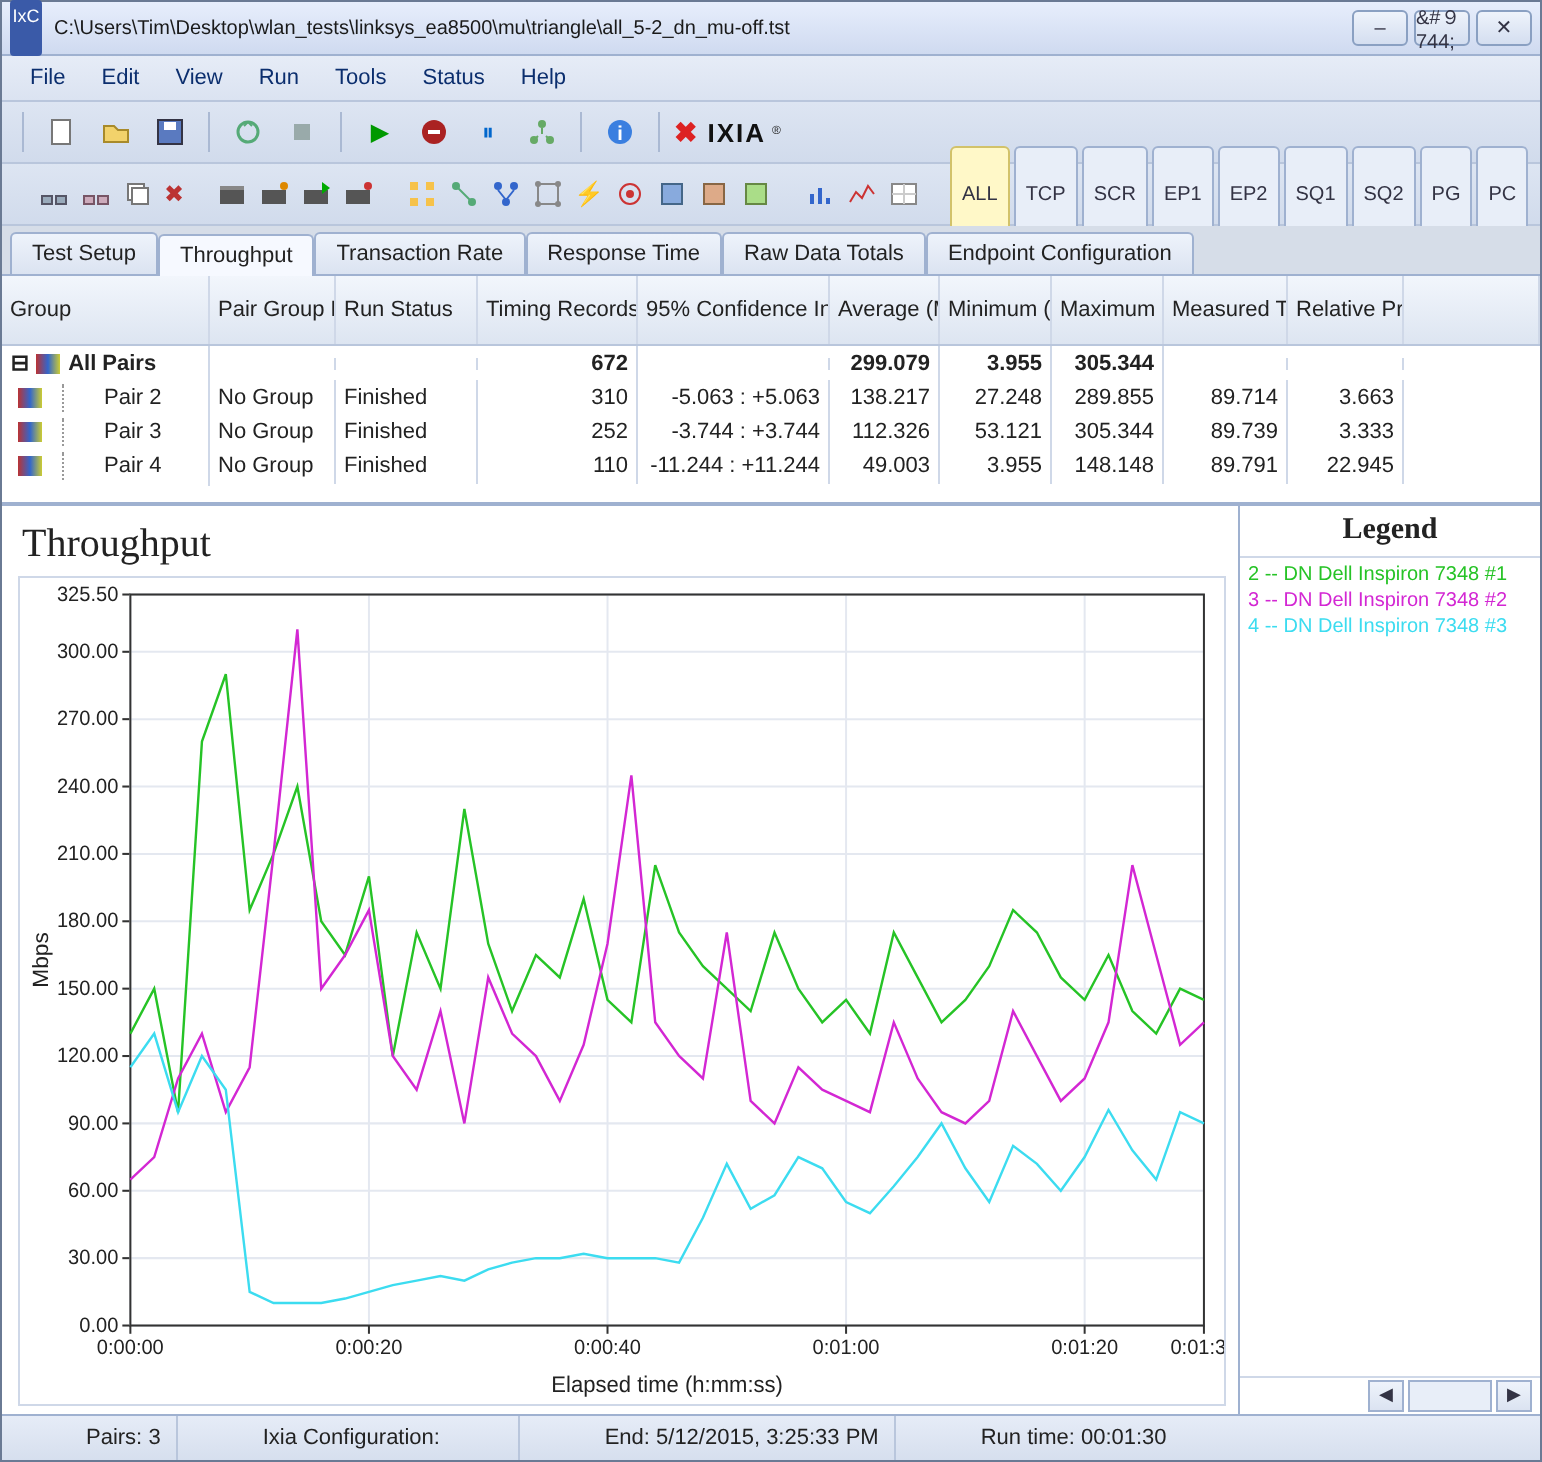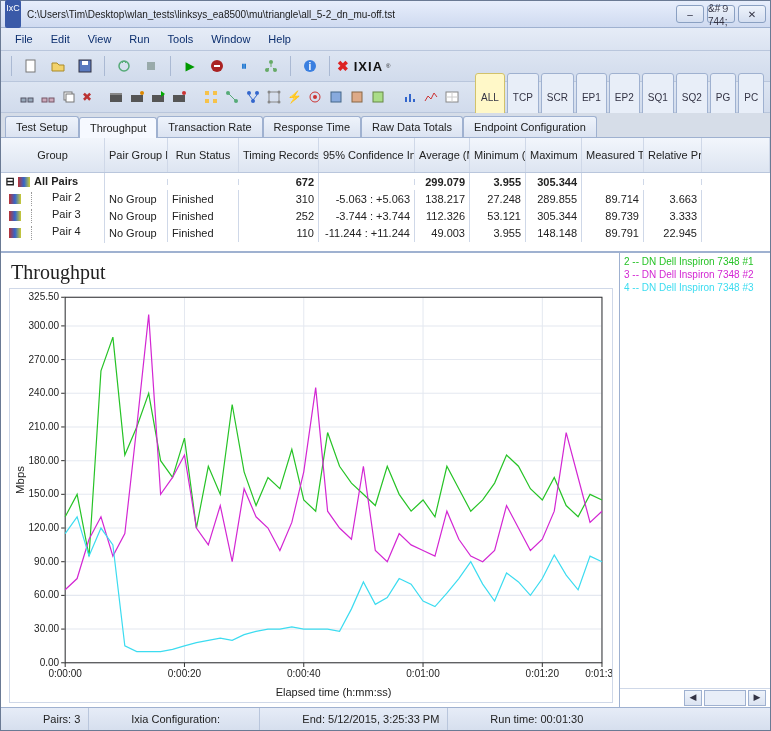--- a/index.html
+++ b/index.html
@@ -139,21 +139,21 @@
     background:linear-gradient(to bottom,#f2f6fc,#dde5f1);
     border-bottom:1px solid #b9c6dc;
   }
   .gh-cell, .gd-cell {
     border-right:1px solid #cfd8e8;
     padding:3px 4px;
     box-sizing:border-box;
     overflow:hidden;
     white-space:nowrap;
   }
-  .gh-cell { text-align:center; line-height:1.15; display:flex; flex-direction:column; justify-content:center; height:34px; }
+  .gh-cell { line-height:1.15; display:flex; flex-direction:column; justify-content:center; height:34px; }
   .col-group{width:104px;}
   .col-pgname{width:63px;}
   .col-status{width:71px;}
   .col-timing{width:80px; text-align:right;}
   .col-conf{width:96px; text-align:right;}
   .col-avg{width:55px; text-align:right;}
   .col-min{width:56px; text-align:right;}
   .col-max{width:56px; text-align:right;}
   .col-meas{width:62px; text-align:right;}
   .col-prec{width:58px; text-align:right;}
@@ -270,21 +270,21 @@
       <div class="win-btn">✕</div>
     </div>
   </div>
 
   <div class="menubar">
     <div class="menu-item"><span class="accel"></span><span>File</span></div>
     <div class="menu-item"><span>Edit</span></div>
     <div class="menu-item"><span>View</span></div>
     <div class="menu-item"><span>Run</span></div>
     <div class="menu-item"><span>Tools</span></div>
-    <div class="menu-item"><span>Window</span></div>
+    <div class="menu-item"><span>Status</span></div>
     <div class="menu-item"><span>Help</span></div>
   </div>
 
   <div class="toolbar">
     <div class="tool-sep"></div>
     <div class="tb-btn">
         <svg viewBox="0 0 16 16">
           <rect x="3" y="2" width="9" height="12" fill="#fff" stroke="#777"></rect>
         </svg>
       </div>
@@ -631,20 +631,21 @@
             <rect x="55" y="8" width="535" height="354" fill="none" stroke="#333"></rect>
             <polyline points="55,220.6175115207373 66.88888888888889,198.8663594470046 78.77777777777777,258.68202764976957 90.66666666666666,79.23502304147462 102.55555555555556,46.608294930875616 114.44444444444444,160.80184331797236 126.33333333333333,133.61290322580646 138.22222222222223,100.98617511520735 150.11111111111111,166.23963133640552 162,182.55299539170505 173.88888888888889,144.4884792626728 185.77777777777777,231.49308755760367 197.66666666666666,171.67741935483872 209.55555555555554,198.8663594470046 221.44444444444446,111.86175115207374 233.33333333333331,177.1152073732719 245.22222222222223,209.74193548387098 257.1111111111111,182.55299539170505 269,193.42857142857144 280.8888888888889,155.3640552995392 292.77777777777777,204.3041474654378 304.66666666666663,215.17972350230414 316.55555555555554,139.05069124423963 328.4444444444444,171.67741935483872 340.3333333333333,187.99078341013825 352.22222222222223,198.8663594470046 364.1111111111111,209.74193548387098 376,171.67741935483872 387.8888888888889,198.8663594470046 399.7777777777778,215.17972350230414 411.66666666666663,204.3041474654378 423.55555555555554,220.6175115207373 435.44444444444446,171.67741935483872 447.3333333333333,193.42857142857144 459.22222222222223,215.17972350230414 471.11111111111114,204.3041474654378 483,187.99078341013825 494.88888888888886,160.80184331797236 506.77777777777777,171.67741935483872 518.6666666666667,193.42857142857144 530.5555555555555,204.3041474654378 542.4444444444445,182.55299539170505 554.3333333333333,209.74193548387098 566.2222222222222,220.6175115207373 578.1111111111111,198.8663594470046 590,204.3041474654378" fill="none" stroke="#26c326" stroke-width="1.2"></polyline>
             <polyline points="55,291.3087557603686 66.88888888888889,280.4331797235023 78.77777777777777,242.36866359447004 90.66666666666666,220.6175115207373 102.55555555555556,258.68202764976957 114.44444444444444,236.93087557603687 126.33333333333333,133.61290322580646 138.22222222222223,24.85714285714289 150.11111111111111,198.8663594470046 162,182.55299539170505 173.88888888888889,160.80184331797236 185.77777777777777,231.49308755760367 197.66666666666666,247.80645161290323 209.55555555555554,209.74193548387098 221.44444444444446,264.11981566820276 233.33333333333331,193.42857142857144 245.22222222222223,220.6175115207373 257.1111111111111,231.49308755760367 269,253.2442396313364 280.8888888888889,226.0552995391705 292.77777777777777,177.1152073732719 304.66666666666663,95.5483870967742 316.55555555555554,215.17972350230414 328.4444444444444,231.49308755760367 340.3333333333333,242.36866359447004 352.22222222222223,171.67741935483872 364.1111111111111,253.2442396313364 376,264.11981566820276 387.8888888888889,236.93087557603687 399.7777777777778,247.80645161290323 411.66666666666663,253.2442396313364 423.55555555555554,258.68202764976957 435.44444444444446,215.17972350230414 447.3333333333333,242.36866359447004 459.22222222222223,258.68202764976957 471.11111111111114,264.11981566820276 483,253.2442396313364 494.88888888888886,209.74193548387098 506.77777777777777,231.49308755760367 518.6666666666667,253.2442396313364 530.5555555555555,242.36866359447004 542.4444444444445,215.17972350230414 554.3333333333333,139.05069124423963 566.2222222222222,182.55299539170505 578.1111111111111,226.0552995391705 590,215.17972350230414" fill="none" stroke="#d327d3" stroke-width="1.2"></polyline>
             <polyline points="55,236.93087557603687 66.88888888888889,220.6175115207373 78.77777777777777,258.68202764976957 90.66666666666666,231.49308755760367 102.55555555555556,247.80645161290323 114.44444444444444,345.68663594470047 126.33333333333333,351.12442396313367 138.22222222222223,351.12442396313367 150.11111111111111,351.12442396313367 162,348.94930875576034 173.88888888888889,345.68663594470047 185.77777777777777,342.42396313364054 197.66666666666666,340.2488479262673 209.55555555555554,338.073732718894 221.44444444444446,340.2488479262673 233.33333333333331,334.8110599078341 245.22222222222223,331.5483870967742 257.1111111111111,329.37327188940094 269,329.37327188940094 280.8888888888889,327.1981566820277 292.77777777777777,329.37327188940094 304.66666666666663,329.37327188940094 316.55555555555554,329.37327188940094 328.4444444444444,331.5483870967742 340.3333333333333,309.7972350230415 352.22222222222223,283.6958525345622 364.1111111111111,305.44700460829495 376,298.9216589861751 387.8888888888889,280.4331797235023 399.7777777777778,285.8709677419355 411.66666666666663,302.184331797235 423.55555555555554,307.6221198156682 435.44444444444446,294.57142857142856 447.3333333333333,280.4331797235023 459.22222222222223,264.11981566820276 471.11111111111114,285.8709677419355 483,302.184331797235 494.88888888888886,274.9953917050691 506.77777777777777,283.6958525345622 518.6666666666667,296.7465437788018 530.5555555555555,280.4331797235023 542.4444444444445,257.59447004608296 554.3333333333333,277.1705069124424 566.2222222222222,291.3087557603686 578.1111111111111,258.68202764976957 590,264.11981566820276" fill="none" stroke="#3cdcf0" stroke-width="1.2"></polyline>
             <text class="axis-label" x="322.5" y="394" text-anchor="middle">Elapsed time (h:mm:ss)</text>
             <text class="axis-label" transform="translate(14 185) rotate(-90)" text-anchor="middle">Mbps</text>
           </svg>
       </div>
     </div>
     <div class="legend-pane">
+      <div class="legend-header">Legend</div>
       <div class="legend-body" id="legend-body">
           <div class="legend-item" style="color: rgb(38, 195, 38);">2 -- DN  Dell Inspiron 7348 #1</div>
           <div class="legend-item" style="color: rgb(211, 39, 211);">3 -- DN  Dell Inspiron 7348 #2</div>
           <div class="legend-item" style="color: rgb(60, 220, 240);">4 -- DN  Dell Inspiron 7348 #3</div>
         </div>
       <div class="legend-scroll">
         <div class="sbtn">◀</div>
         <div style="width:40px;height:14px;border:1px solid #9fb1d0;background:#e8eef8;margin:0 2px"></div>
         <div class="sbtn">▶</div>
       </div>

